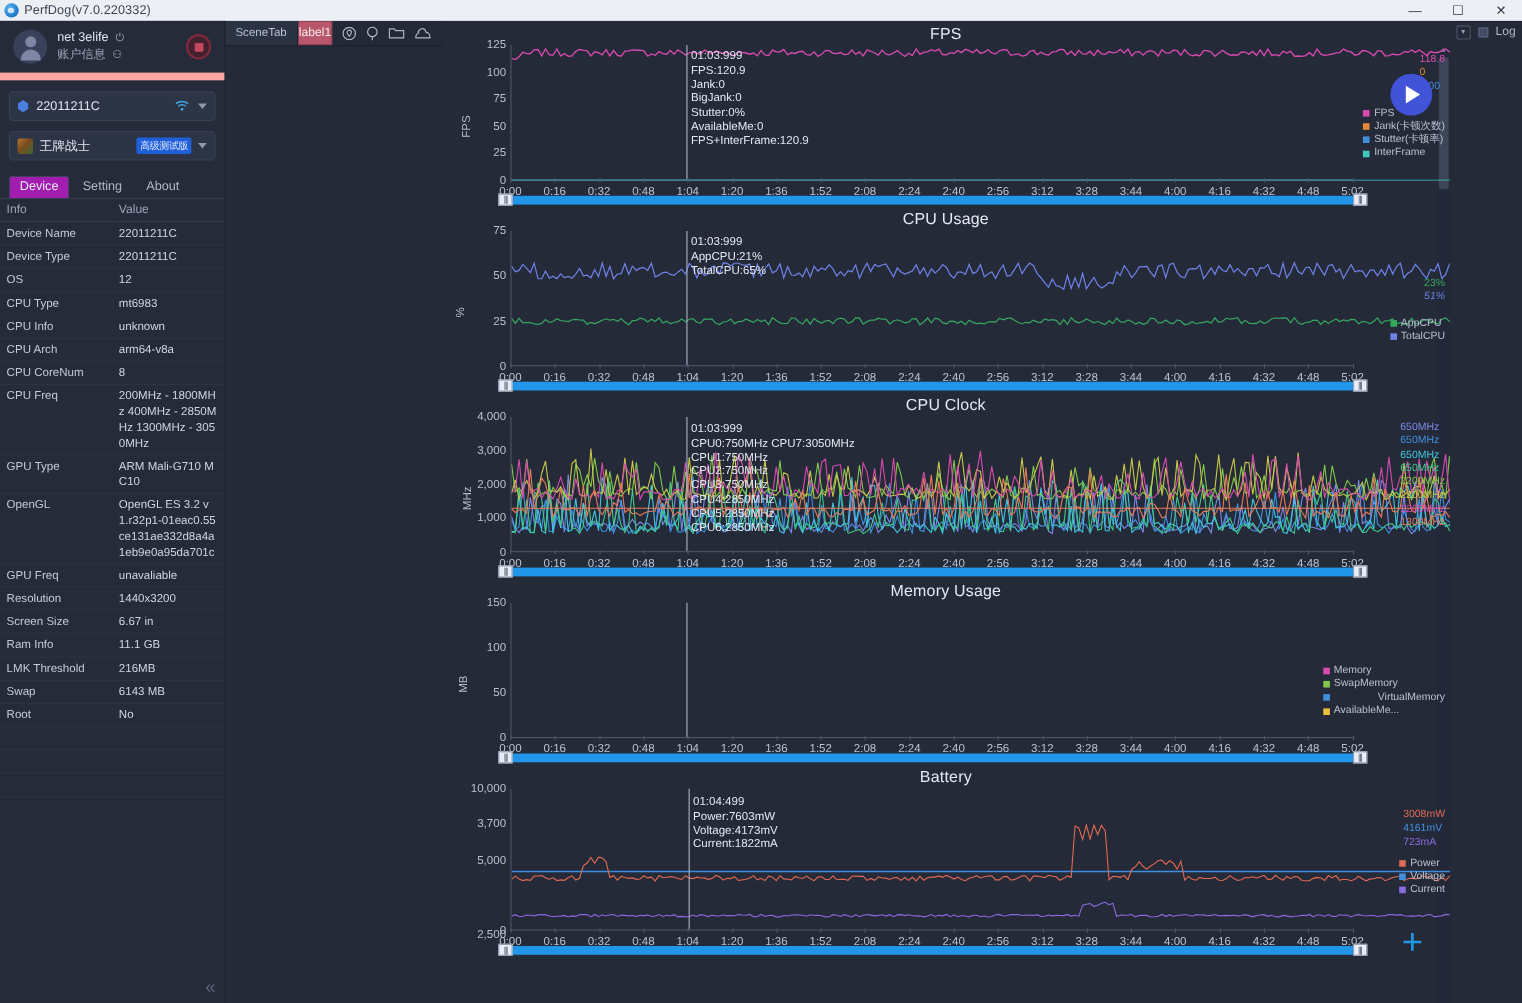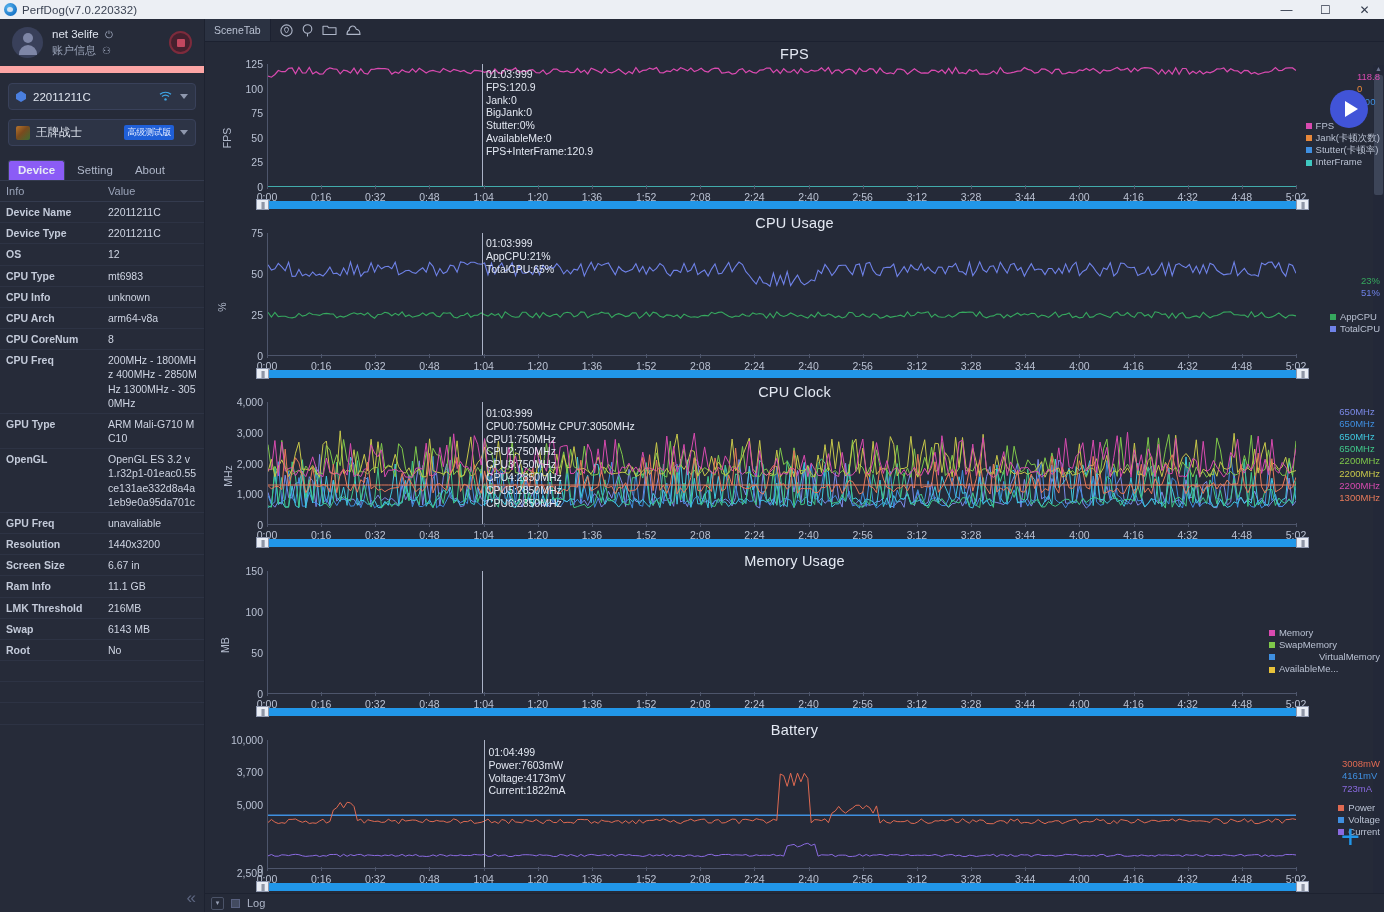--- a/index.html
+++ b/index.html
@@ -89,40 +89,40 @@
   }
   .wifi-ico { margin-right: 8px; color: #3fa7e8; font-size: 12px; line-height: 1; }
   .caret { width: 0; height: 0; border-left: 4px solid transparent; border-right: 4px solid transparent;
            border-top: 5px solid #8f98ae; }
 
   .tabs { display: flex; padding: 0 8px; gap: 2px; margin-top: 1px; }
   .tab {
     font-size: 11.5px; padding: 3px 9px 4px; color: #aeb6c8;
     border: 1px solid transparent; border-bottom: none; border-radius: 3px 3px 0 0;
   }
-  .tab.active { background: #8b5cf6; border-color: #3c445c; color: #e6ebf5; font-weight: bold; }
+  .tab.active { background: #a21caf; border-color: #3c445c; color: #e6ebf5; }
 
   .tblwrap { flex: 1; overflow: hidden; border-top: 1px solid #343b4e; }
   table.info { width: 100%; border-collapse: collapse; font-size: 10.5px; table-layout: fixed; }
   table.info th {
     text-align: left; font-weight: normal; color: #9aa3b8; padding: 4px 6px;
     border-bottom: 1px solid #343b4e; font-size: 11px;
   }
   table.info td {
     padding: 3px 6px; color: #cfd5e3; border-bottom: 1px solid #2d3344;
     vertical-align: top; line-height: 1.35; word-break: break-all;
   }
-  table.info td.k { width: 97px; color: #c3cad9; font-weight: bold; }
+  table.info td.k { width: 97px; color: #c3cad9; }
   .collapse {
     position: absolute; bottom: 6px; right: 8px; font-size: 17px; color: #5d6舒; color:#5d6680;
     cursor: pointer; line-height: 1;
   }
 
   
-  .content { flex: 1; display: flex; flex-direction: column; min-width: 0; background: #252a38; justify-content: center; }
+  .content { flex: 1; display: flex; min-width: 0; background: #252a38; justify-content: center; }
   .scenebar {
     height: 23px; background: #242937; display: flex; align-items: stretch; flex: none;
     border-bottom: 1px solid #1c2130;
   }
   .scenetab {
     font-size: 10.5px; color: #b9c1d2; padding: 0 9px; display: flex; align-items: center;
     background: #2b3242; border-right: 1px solid #1c2130;
   }
   .labelbar {
     flex: 1; background: #b8576c; display: flex; align-items: center; justify-content: center;
@@ -362,20 +362,21 @@
             </tr>
           </tbody>
       </table>
     </div>
     <div class="collapse">«</div>
   </div>
 
   <div class="content">
     <div class="scenebar">
       <div class="scenetab">SceneTab</div>
+      <div class="labelbar">label1</div>
       <div class="scene-icons">
         <span>
             <svg width="13" height="13" viewBox="0 0 13 13">
               <circle cx="6.5" cy="6.5" r="5.6" fill="none" stroke="#aeb6c8" stroke-width="1.1"></circle>
               <path d="M6.5 3.4a2 2 0 0 0-2 2c0 1.5 2 3.6 2 3.6s2-2.1 2-3.6a2 2 0 0 0-2-2z" fill="none" stroke="#aeb6c8" stroke-width="1"></path>
             </svg>
           </span>
         <span>
             <svg width="11" height="13" viewBox="0 0 11 13">
               <circle cx="5.5" cy="5" r="4.3" fill="none" stroke="#aeb6c8" stroke-width="1.1"></circle>
@@ -569,21 +570,21 @@
               <div class="xtick" style="left: 84.2105%;">4:16</div>
               <div class="tickmark" style="left: 89.4737%;"></div>
               <div class="xtick" style="left: 89.4737%;">4:32</div>
               <div class="tickmark" style="left: 94.7368%;"></div>
               <div class="xtick" style="left: 94.7368%;">4:48</div>
               <div class="tickmark" style="left: 100%;"></div>
               <div class="xtick" style="left: 100%;">5:02</div>
             </div>
             <div class="curvals" style="top: 42px;">
               <div style="color: rgb(54, 168, 94);">23%</div>
-              <div style="color: rgb(111, 130, 232);">51%</div>
+              <div style="color: rgb(111, 130, 232); font-style: italic;">51%</div>
             </div>
             <div class="legend" style="top: 78px;">
               <div class="li">
                 <span class="sw" style="background: rgb(54, 168, 94);"></span>
                 <span style="color: rgb(185, 193, 210);">AppCPU</span>
               </div>
               <div class="li">
                 <span class="sw" style="background: rgb(111, 130, 232);"></span>
                 <span style="color: rgb(185, 193, 210);">TotalCPU</span>
               </div>

